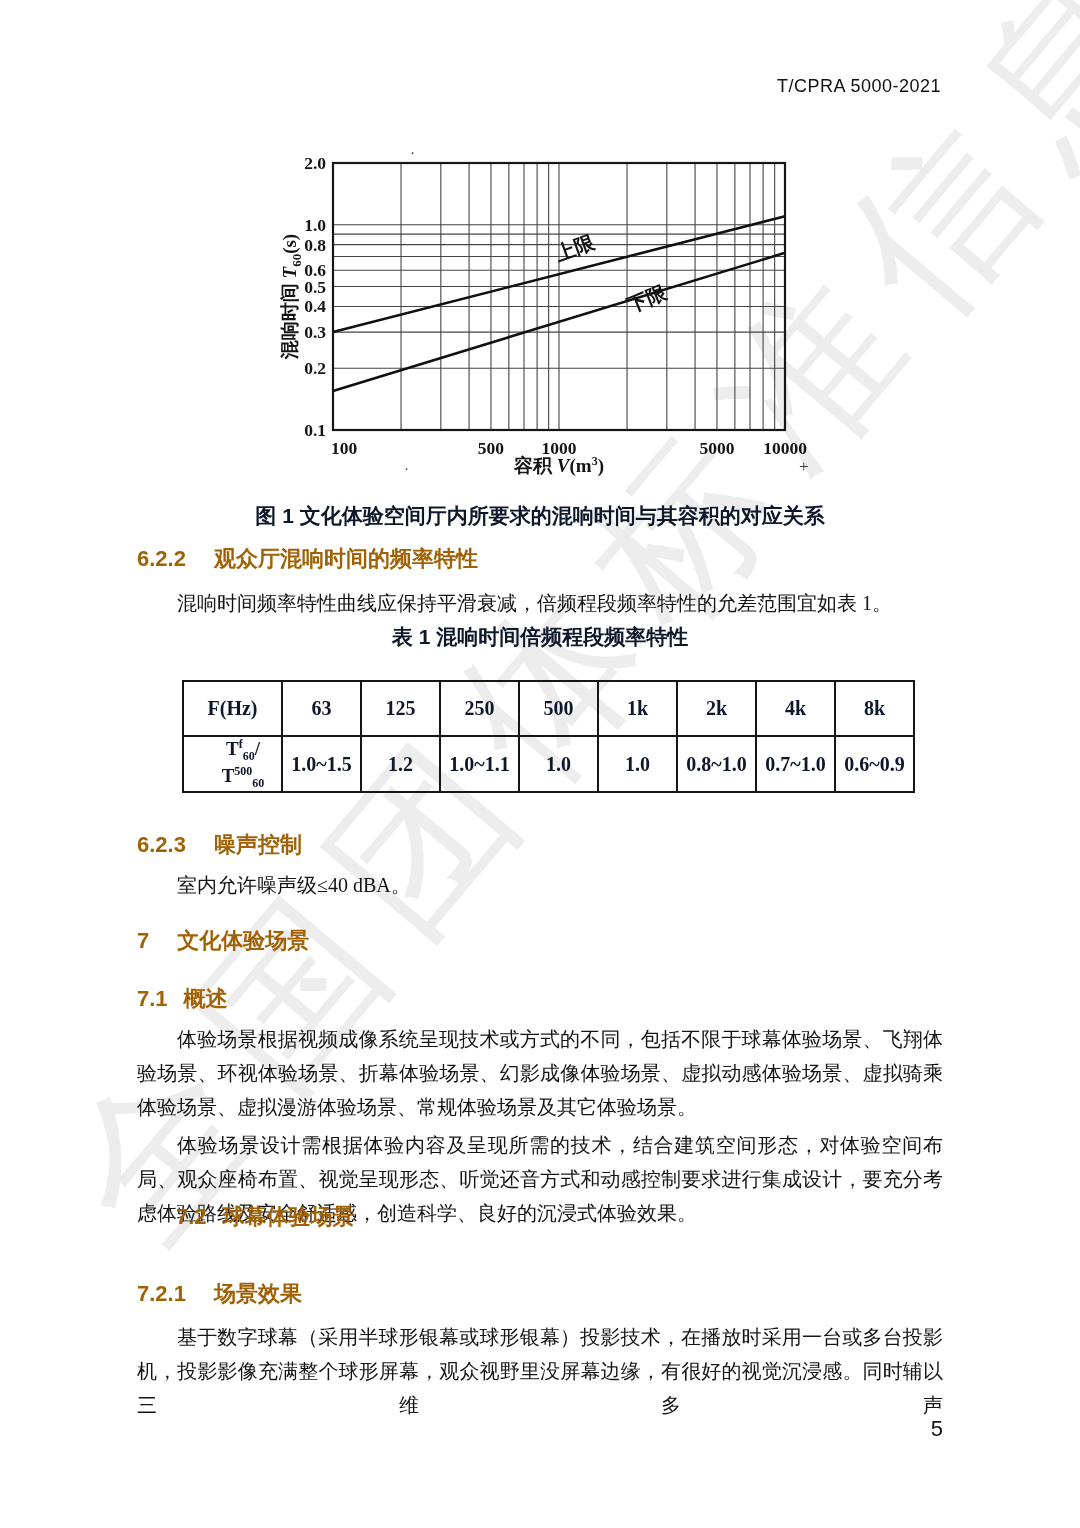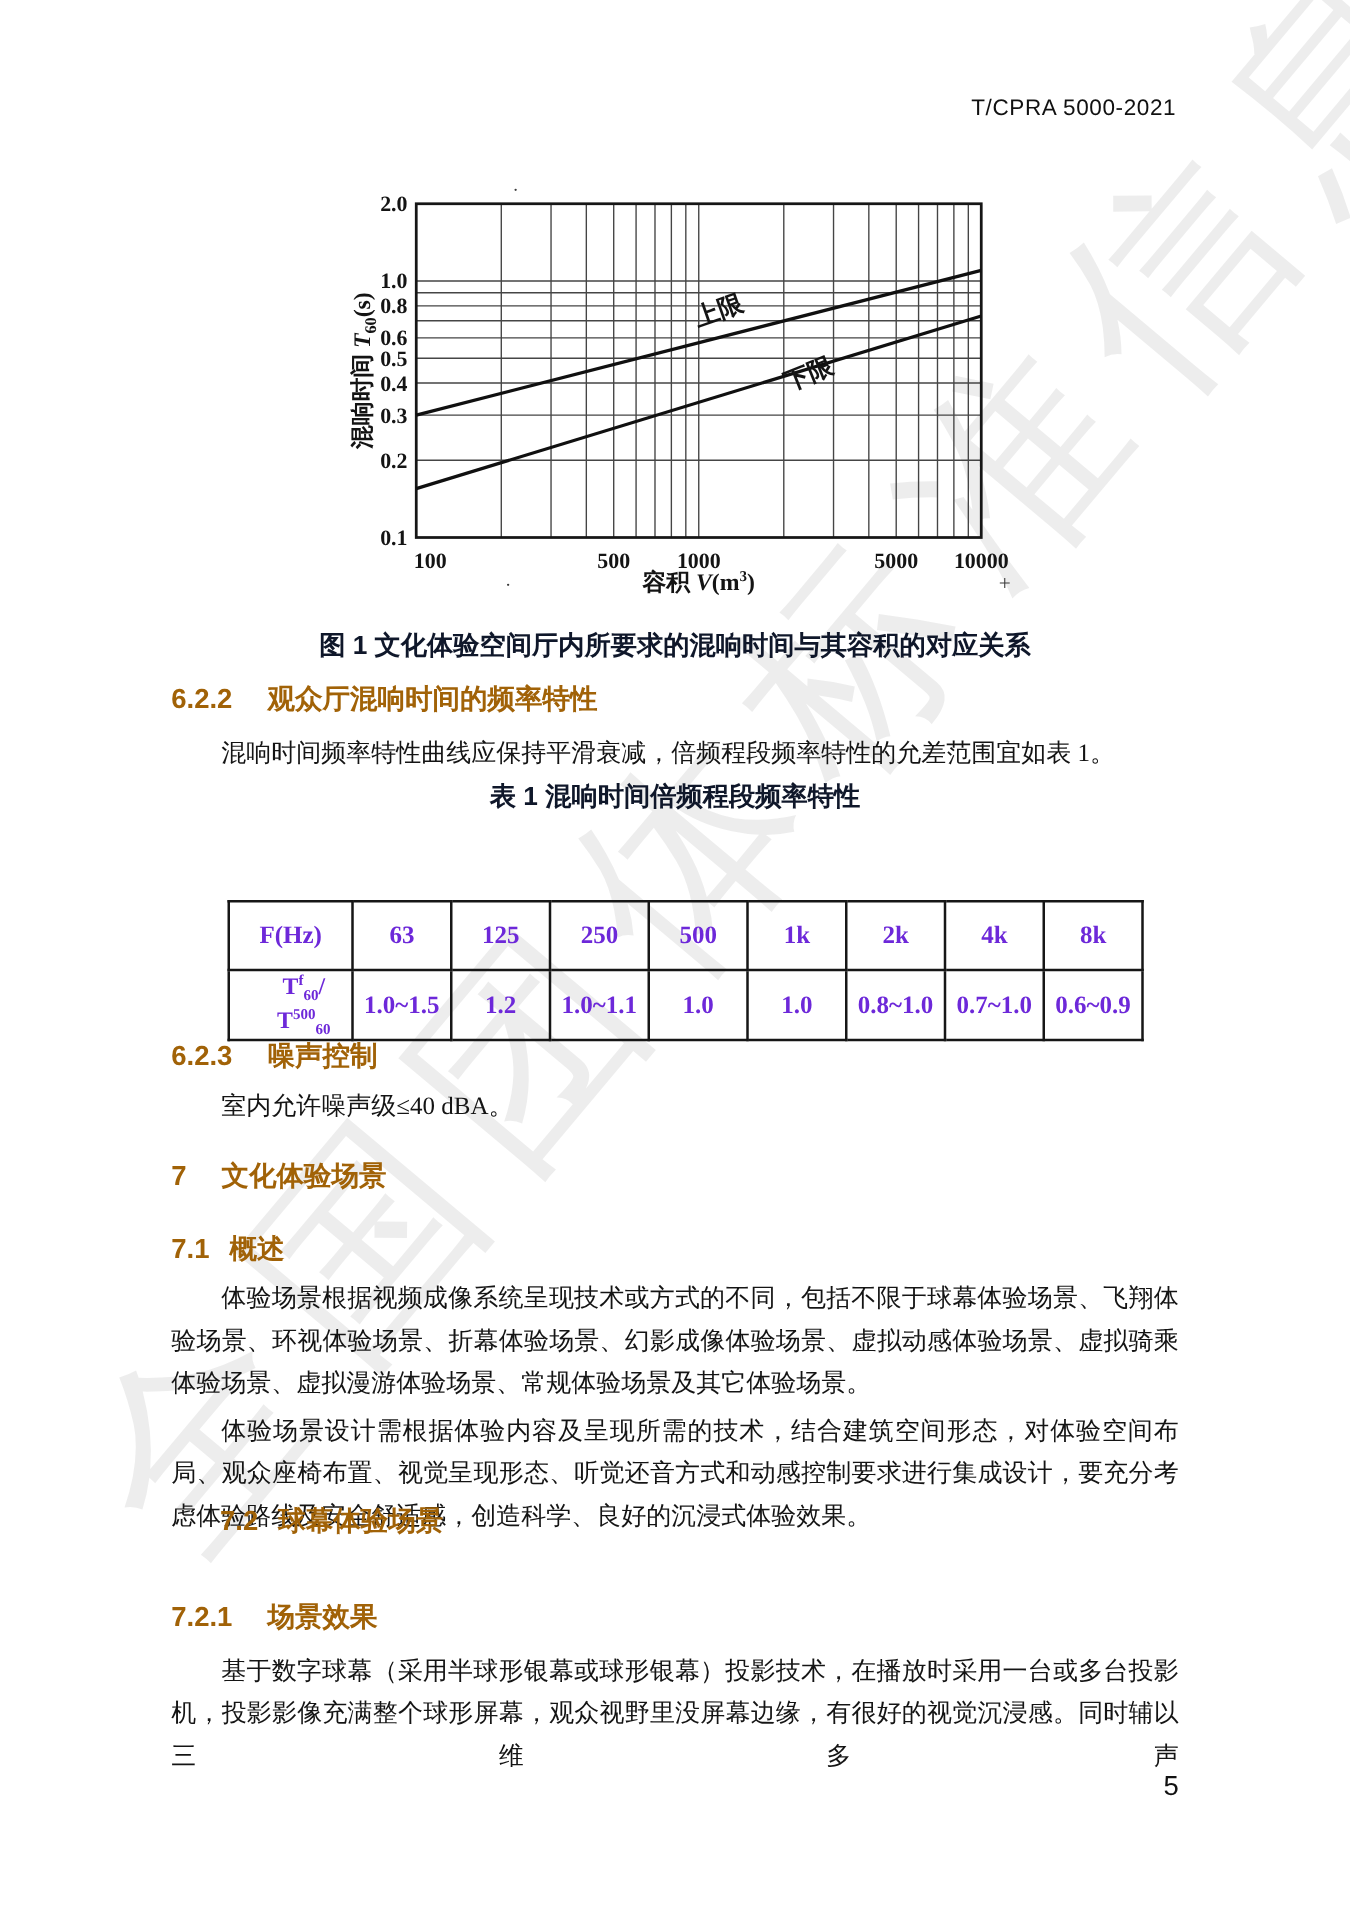--- a/index.html
+++ b/index.html
@@ -24,22 +24,22 @@
   .heading .h-num{margin-right:16px;}
   .gap-wide .h-num{margin-right:28px;}
   .para{position:absolute;left:137px;width:806px;font-size:20px;line-height:34px;
         text-align:justify;text-indent:2em;color:#141414;margin:0;}
   .para.flush-last{text-align-last:justify;}
   .h622{top:544px;} .p622{top:586px;}
   .h623{top:830px;} .p623{top:868px;}
   .h7{top:926px;} .h71{top:984px;}
   .p71a{top:1022px;} .p71b{top:1128px;}
   .h72{top:1202px;margin-left:39px;} .h721{top:1279px;} .p721{top:1320px;}
-  .data-table{position:absolute;left:182px;top:720px;width:731px;border-collapse:collapse;
-        table-layout:fixed;font-family:"Liberation Serif",serif;font-weight:700;font-size:20px;color:#6d28d9;}
+  .data-table{position:absolute;left:182px;top:680px;width:731px;border-collapse:collapse;
+        table-layout:fixed;font-family:"Liberation Serif",serif;font-weight:700;font-size:20px;color:#0f172a;}
   .data-table td{border:2px solid #161616;text-align:center;vertical-align:middle;padding:0;}
   .data-table tr.r1 td{height:53px;}
   .data-table tr.r2 td{height:48px;}
   .data-table td.lbl{font-size:19px;padding-left:21px;}
   .data-table sup{font-size:12px;} .data-table sub{font-size:12px;}
   .page-num{position:absolute;right:137px;top:1416px;font-family:"Liberation Sans",sans-serif;
         font-size:22px;color:#111;}
   .artifact{position:absolute;color:#3a3a3a;font-size:17px;line-height:1;}
   .art-plus{left:799px;top:458px;}
   .art-dot1{left:410px;top:146px;font-size:15px;}

